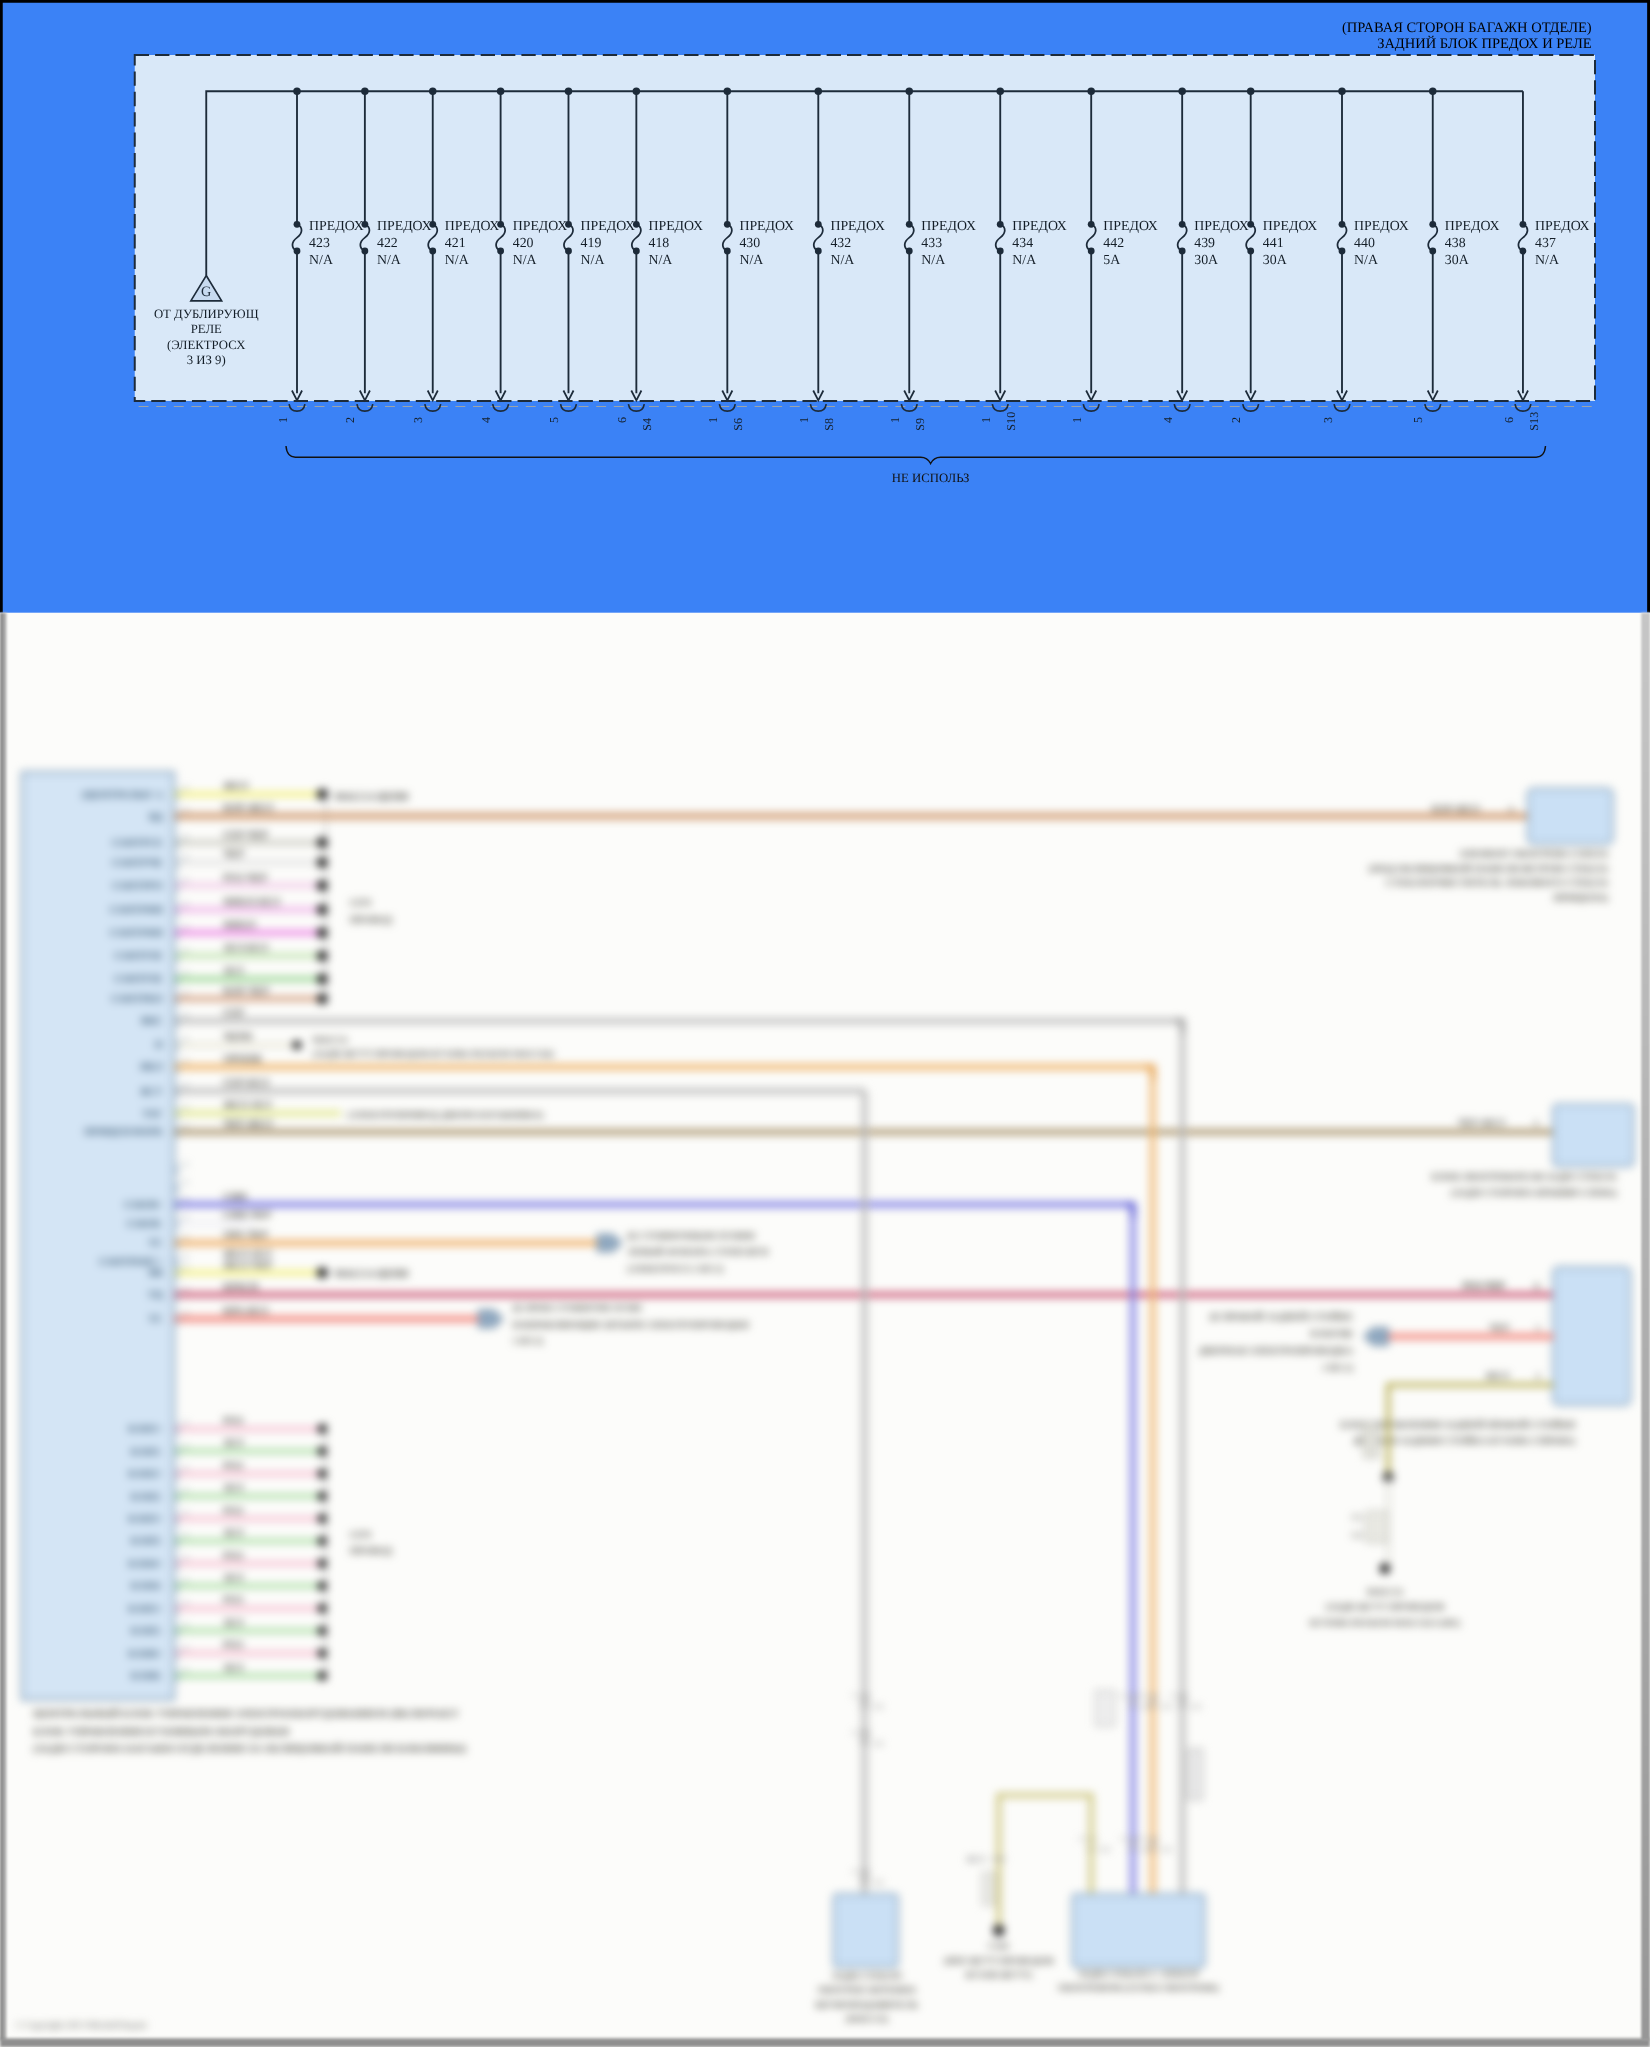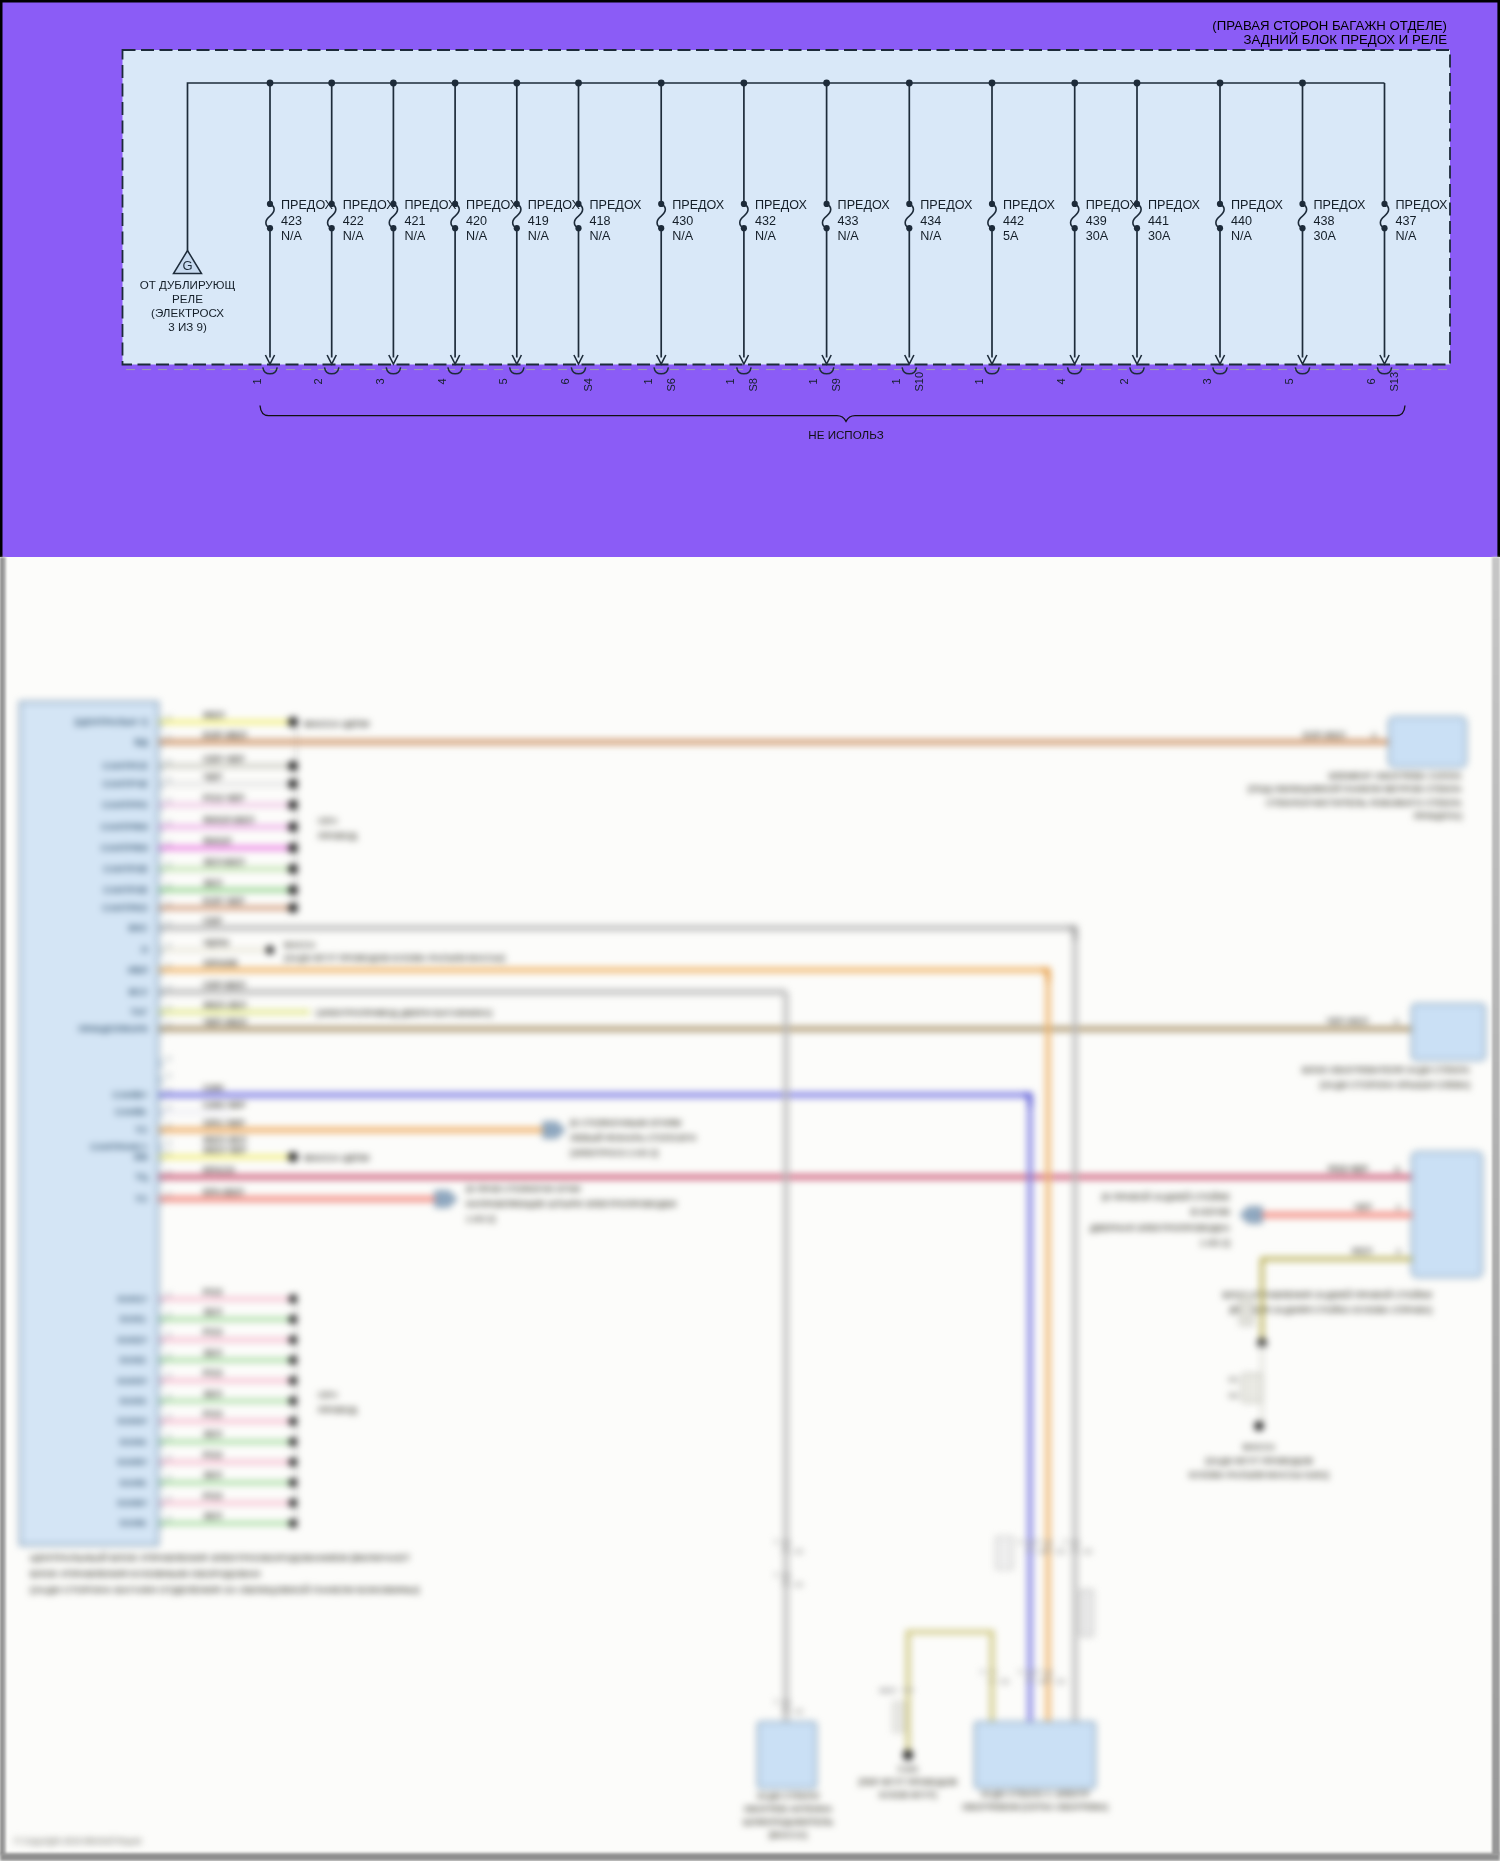--- a/index.html
+++ b/index.html
@@ -1,17 +1,17 @@
 <!DOCTYPE html>
 <html><head>
 <meta charset="utf-8">
 <style>
   html,body { margin:0; padding:0; background:#fff; }
-  .page { position:relative; width:1500px; height:1861px; background:#8b5cf6;
-          font-family:Liberation Sans, sans-serif; overflow:hidden; }
+  .page { position:relative; width:1500px; height:1861px; background:#3b82f6;
+          font-family:Liberation Serif, serif; overflow:hidden; }
   .top { position:absolute; left:0; top:0; }
   .bot { position:absolute; left:0; top:557px; width:1500px; height:1304px; background:#fcfcfa; }
   .blurwrap { position:absolute; left:0; top:0; width:1500px; height:1304px;
               filter: blur(3.8px); }
   .edgeL { position:absolute; left:0; top:557px; width:6px; height:1298px;
            background:linear-gradient(to right,#7b7b7b,#bdbdbd); filter:blur(1.2px); }
   .edgeB { position:absolute; left:0; top:1853px; width:1500px; height:8px;
            background:#8f8f8f; filter:blur(1.5px); }
   .edgeR { position:absolute; left:1492px; top:557px; width:8px; height:1298px;
            background:linear-gradient(to bottom,#c6c6c6,#979797); filter:blur(1.2px); }

